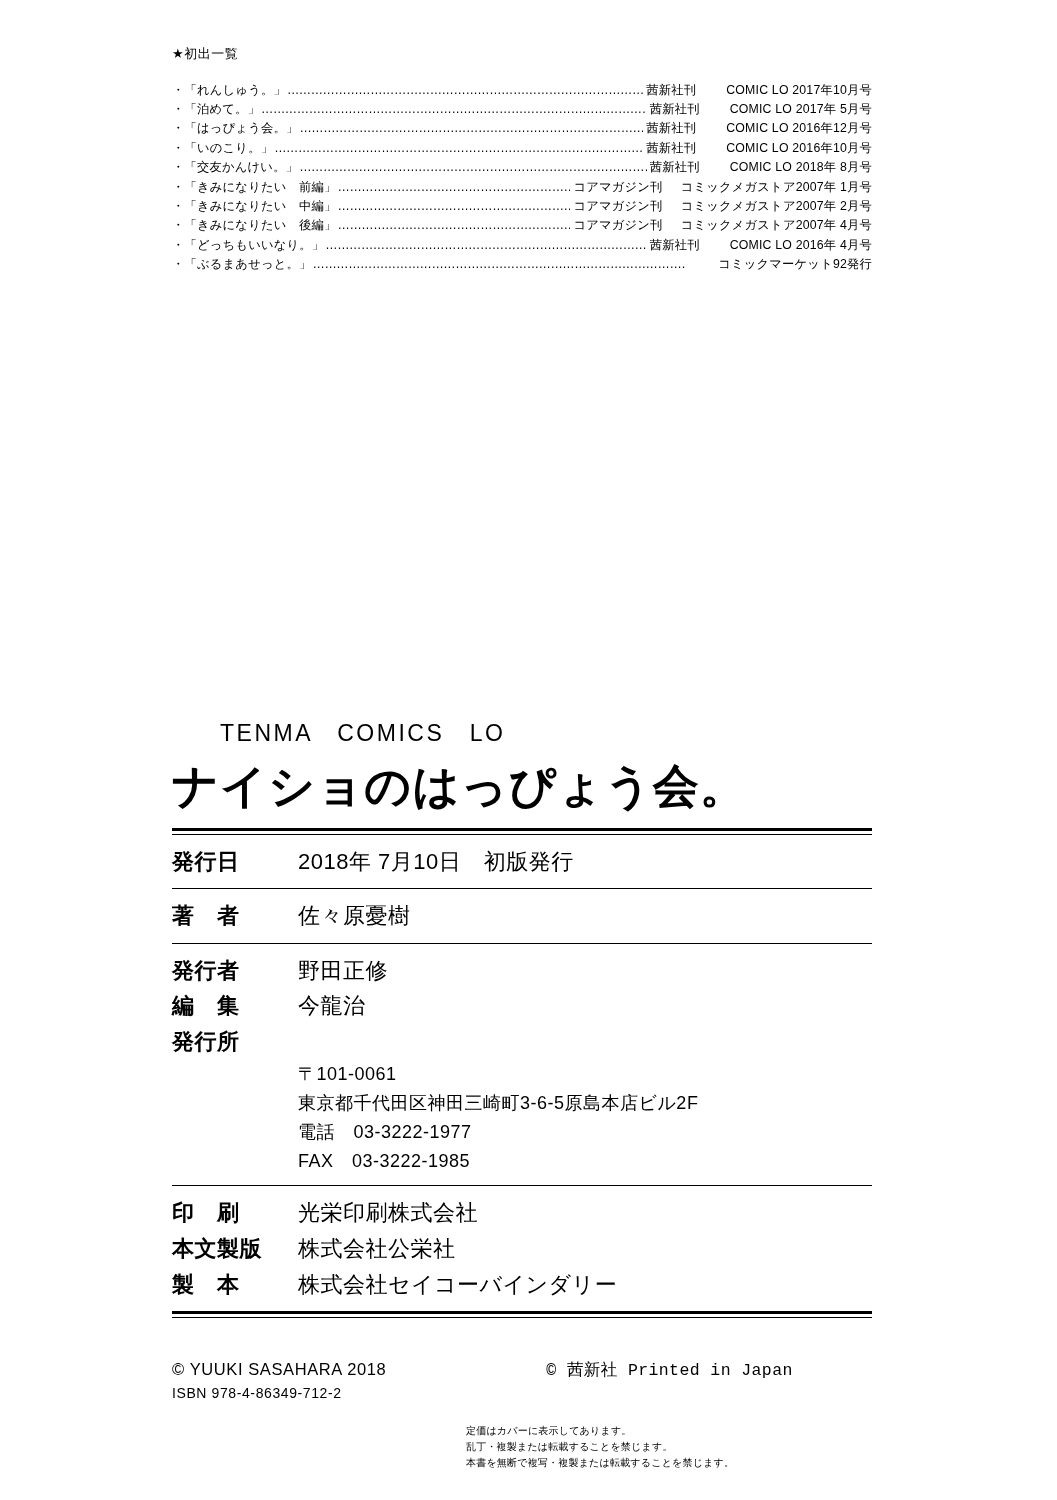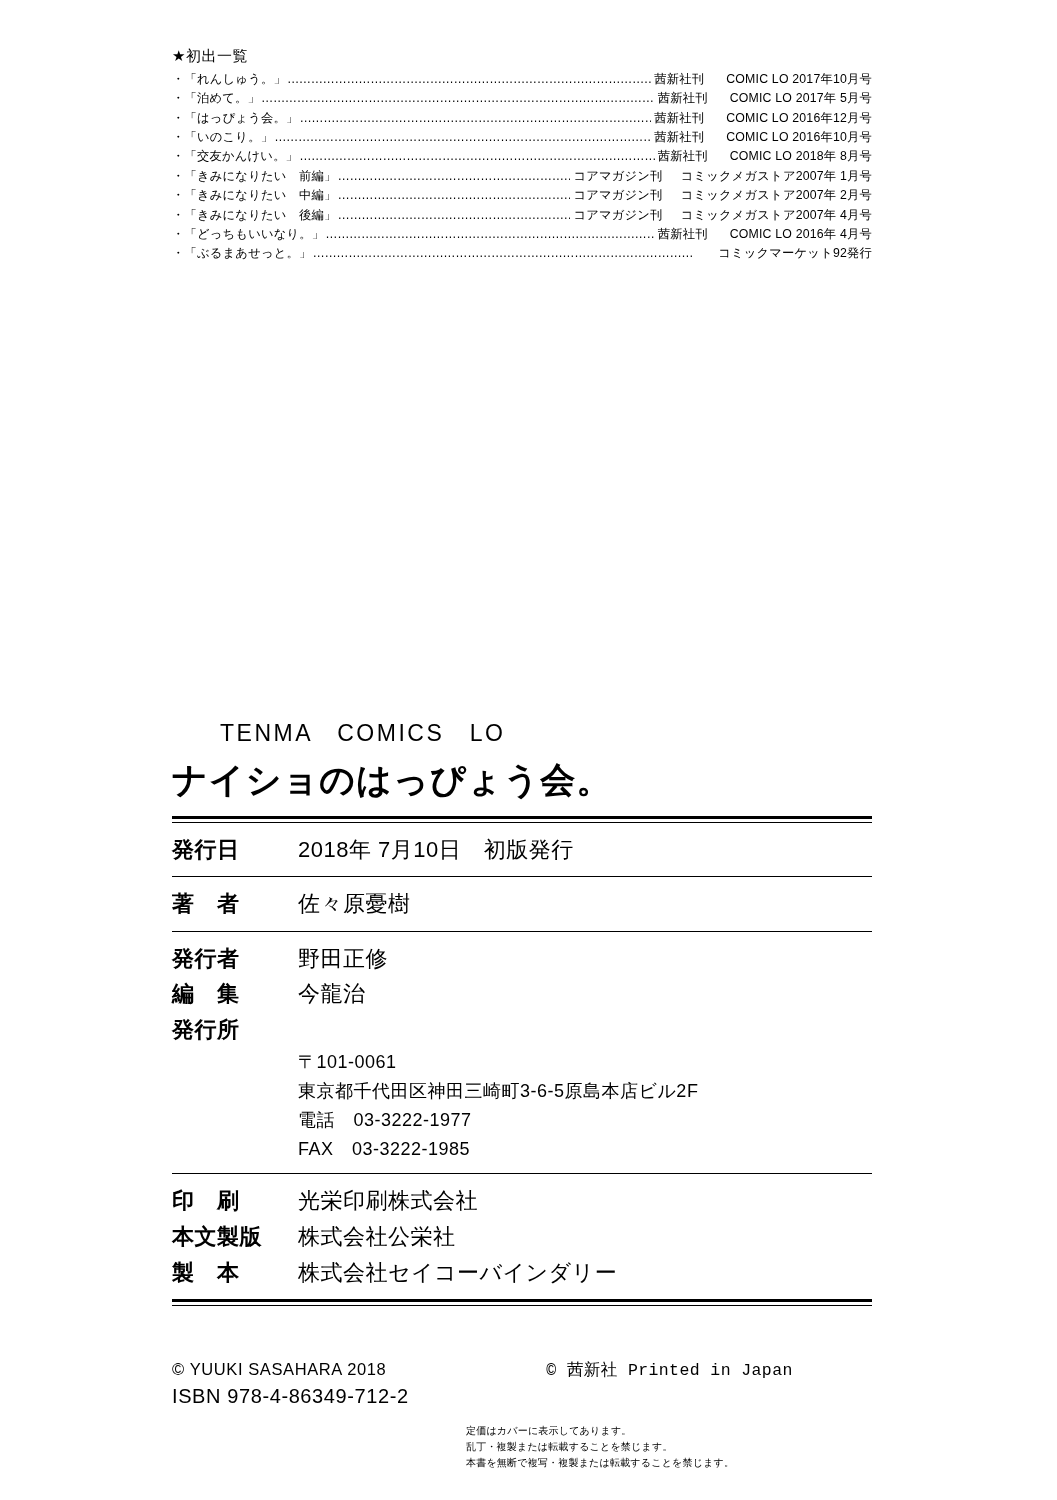--- a/index.html
+++ b/index.html
@@ -20,22 +20,22 @@
   .credits {
     position: absolute;
     left: 172px;
     top: 44px;
     width: 700px;
     font-size: 12.5px;
     line-height: 1.58;
     letter-spacing: 0.2px;
   }
   .credits-heading {
-    font-size: 15px;
-    margin-bottom: 2px;
+    font-size: 13px;
+    margin-bottom: 16px;
     letter-spacing: 0.5px;
   }
   .credit-row {
     display: flex;
     align-items: baseline;
     white-space: nowrap;
     font-size: 12.3px;
   }
   .credit-title {
     flex: 0 0 auto;
@@ -48,21 +48,21 @@
     letter-spacing: -0.4px;
     margin: 0 1px;
     color: #000;
   }
   .credit-pub {
     flex: 0 0 auto;
     padding-left: 2px;
   }
   .credit-mag {
     flex: 0 0 auto;
-    padding-left: 22px;
+    padding-left: 30px;
     text-align: right;
   }
   .credit-mag.wide {
     padding-left: 18px;
   }
 
   
   .colophon {
     position: absolute;
     left: 172px;
@@ -70,21 +70,21 @@
     width: 700px;
   }
   .series-label {
     font-size: 23px;
     letter-spacing: 2.5px;
     margin-bottom: 12px;
     font-weight: 400;
     margin-left: 48px;
   }
   .book-title {
-    font-size: 35px;
+    font-size: 46px;
     font-weight: bold;
     letter-spacing: 1px;
     line-height: 1.1;
     margin-bottom: 16px;
     white-space: nowrap;
   }
 
   .rule-double {
     border: none;
     border-top: 3px solid #000;
@@ -146,21 +146,21 @@
     letter-spacing: 0.6px;
   }
   .footer-right {
     flex: 0 0 auto;
     margin-left: 160px;
     letter-spacing: 0.4px;
     font-family: Liberation Mono, monospace;
   }
   .footer-isbn {
     margin-top: 4px;
-    font-size: 20px;
+    font-size: 14px;
     letter-spacing: 0.6px;
   }
   .notices {
     position: absolute;
     left: 466px;
     top: 1423px;
     font-size: 10px;
     line-height: 1.62;
     letter-spacing: 0.2px;
   }

